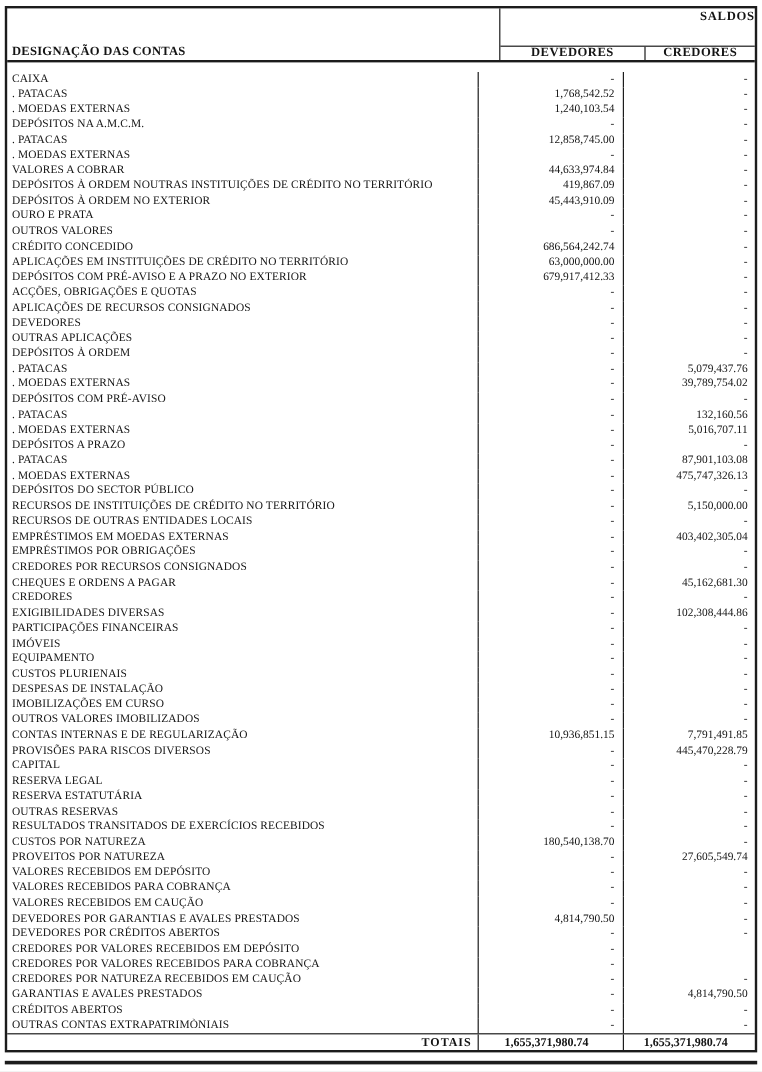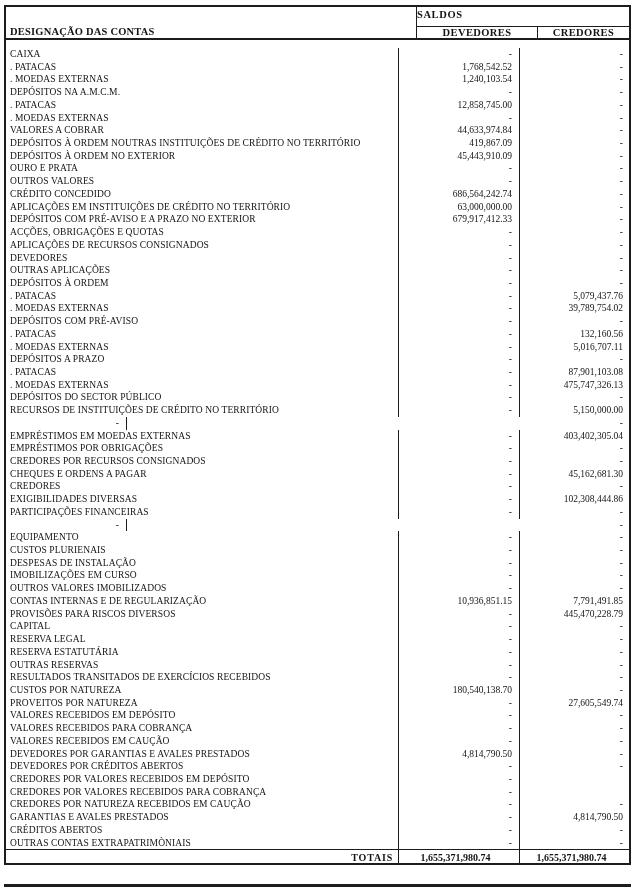--- a/index.html
+++ b/index.html
@@ -28,23 +28,23 @@
     border-right: 1.5px solid #1c1c1c;
     display: flex;
     align-items: flex-end;
     padding: 2px 2px 1px 4px;
     font-weight: bold;
     font-size: 10.5px;
     letter-spacing: 0.2px;
   }
   .head-right { flex: 1; display: flex; flex-direction: column; }
   .head-saldos {
-    height: 20px;
+    height: 32px;
     border-bottom: 1.5px solid #1c1c1c;
-    text-align: left;
+    text-align: right;
     font-weight: bold;
     font-size: 10.5px;
     letter-spacing: 0.6px;
     line-height: 15px;
   }
   .head-sub { display: flex; flex: 1; }
   .head-dev, .head-cred {
     display: flex;
     align-items: center;
     justify-content: center;
@@ -249,20 +249,21 @@
           <div class="cell label">DEPÓSITOS DO SECTOR PÚBLICO</div>
           <div class="cell num dev">-</div>
           <div class="cell num cred">-</div>
         </div>
         <div class="row">
           <div class="cell label">RECURSOS DE INSTITUIÇÕES DE CRÉDITO NO TERRITÓRIO</div>
           <div class="cell num dev">-</div>
           <div class="cell num cred">5,150,000.00</div>
         </div>
         <div class="row">
+          <div class="cell label">RECURSOS DE OUTRAS ENTIDADES LOCAIS</div>
           <div class="cell num dev">-</div>
           <div class="cell num cred">-</div>
         </div>
         <div class="row">
           <div class="cell label">EMPRÉSTIMOS EM MOEDAS EXTERNAS</div>
           <div class="cell num dev">-</div>
           <div class="cell num cred">403,402,305.04</div>
         </div>
         <div class="row">
           <div class="cell label">EMPRÉSTIMOS POR OBRIGAÇÕES</div>
@@ -288,20 +289,21 @@
           <div class="cell label">EXIGIBILIDADES DIVERSAS</div>
           <div class="cell num dev">-</div>
           <div class="cell num cred">102,308,444.86</div>
         </div>
         <div class="row">
           <div class="cell label">PARTICIPAÇÕES FINANCEIRAS</div>
           <div class="cell num dev">-</div>
           <div class="cell num cred">-</div>
         </div>
         <div class="row">
+          <div class="cell label">IMÓVEIS</div>
           <div class="cell num dev">-</div>
           <div class="cell num cred">-</div>
         </div>
         <div class="row">
           <div class="cell label">EQUIPAMENTO</div>
           <div class="cell num dev">-</div>
           <div class="cell num cred">-</div>
         </div>
         <div class="row">
           <div class="cell label">CUSTOS PLURIENAIS</div>

